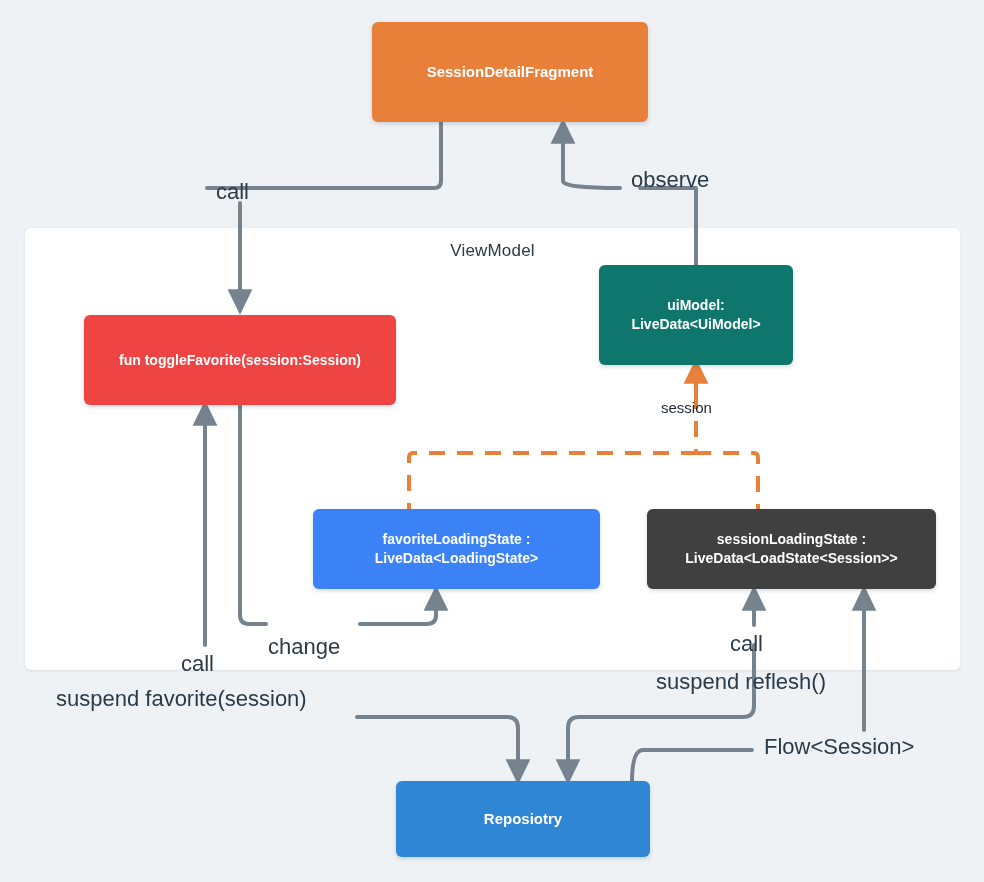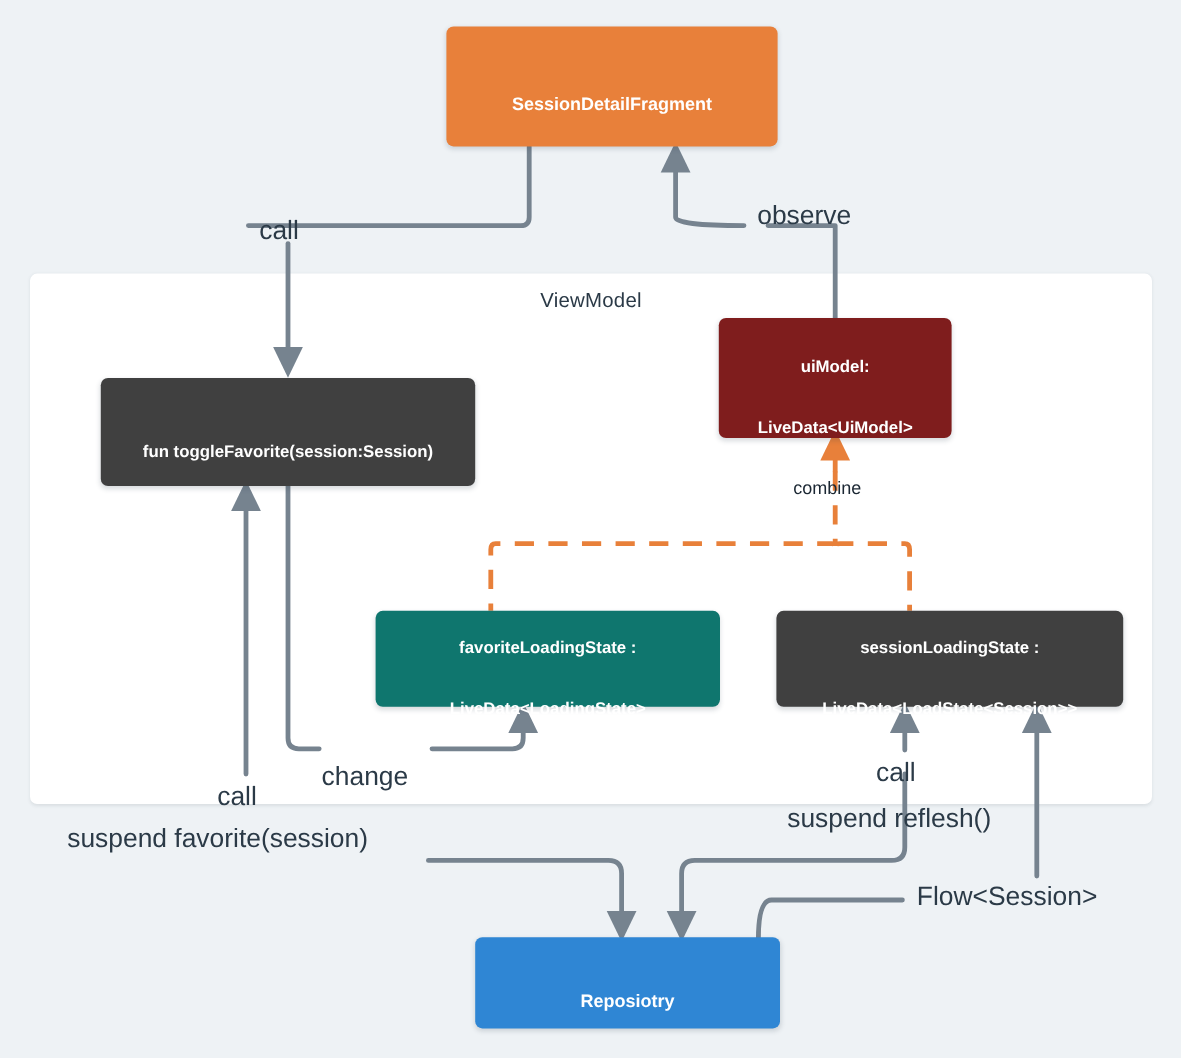--- a/index.html
+++ b/index.html
@@ -46,47 +46,47 @@
     box-sizing: border-box;
     display: flex;
     align-items: center;
     justify-content: center;
     text-align: center;
     color: #ffffff;
     box-shadow: 0 2px 4px rgba(40,55,70,0.18);
     line-height: 1.35;
     padding: 4px 8px;
   }
-  .node .line { display: block; margin-top: 32px; }
+  .node .line { display: block; }
 
   #node-fragment {
     left: 372px; top: 22px;
     width: 276px; height: 100px;
     background: #e8803a;
     font-size: 15px;
     font-weight: bold;
   }
   #node-togglefavorite {
     left: 84px; top: 315px;
     width: 312px; height: 90px;
-    background: #404040;
+    background: #ef4444;
     font-size: 14px;
     font-weight: bold;
   }
   #node-uimodel {
     left: 599px; top: 265px;
     width: 194px; height: 100px;
-    background: #7f1d1d;
+    background: #0f766e;
     font-size: 14px;
     font-weight: bold;
   }
   #node-favoriteloading {
     left: 313px; top: 509px;
     width: 287px; height: 80px;
-    background: #0f766e;
+    background: #3b82f6;
     font-size: 14px;
     font-weight: bold;
   }
   #node-sessionloading {
     left: 647px; top: 509px;
     width: 289px; height: 80px;
     background: #404040;
     font-size: 14px;
     font-weight: bold;
   }
@@ -220,21 +220,21 @@
       <span class="line">LiveData&lt;LoadState&lt;Session&gt;&gt;</span>
     </span>
   </div>
 
   <div class="node" id="node-repository">
     <span class="line">Reposiotry</span>
   </div>
 
   <div class="elabel" id="label-call-top">call</div>
   <div class="elabel" id="label-observe">observe</div>
-  <div class="elabel small" id="label-combine">combine</div>
+  <div class="elabel small" id="label-combine">session</div>
   <div class="elabel" id="label-change">change</div>
   <div class="elabel" id="label-call-left">call</div>
   <div class="elabel" id="label-suspend-fav">suspend favorite(session)</div>
   <div class="elabel" id="label-call-right">call</div>
   <div class="elabel" id="label-suspend-refl">suspend reflesh()</div>
   <div class="elabel" id="label-flow">Flow&lt;Session&gt;</div>
 
 </div>
 
 </body></html>

